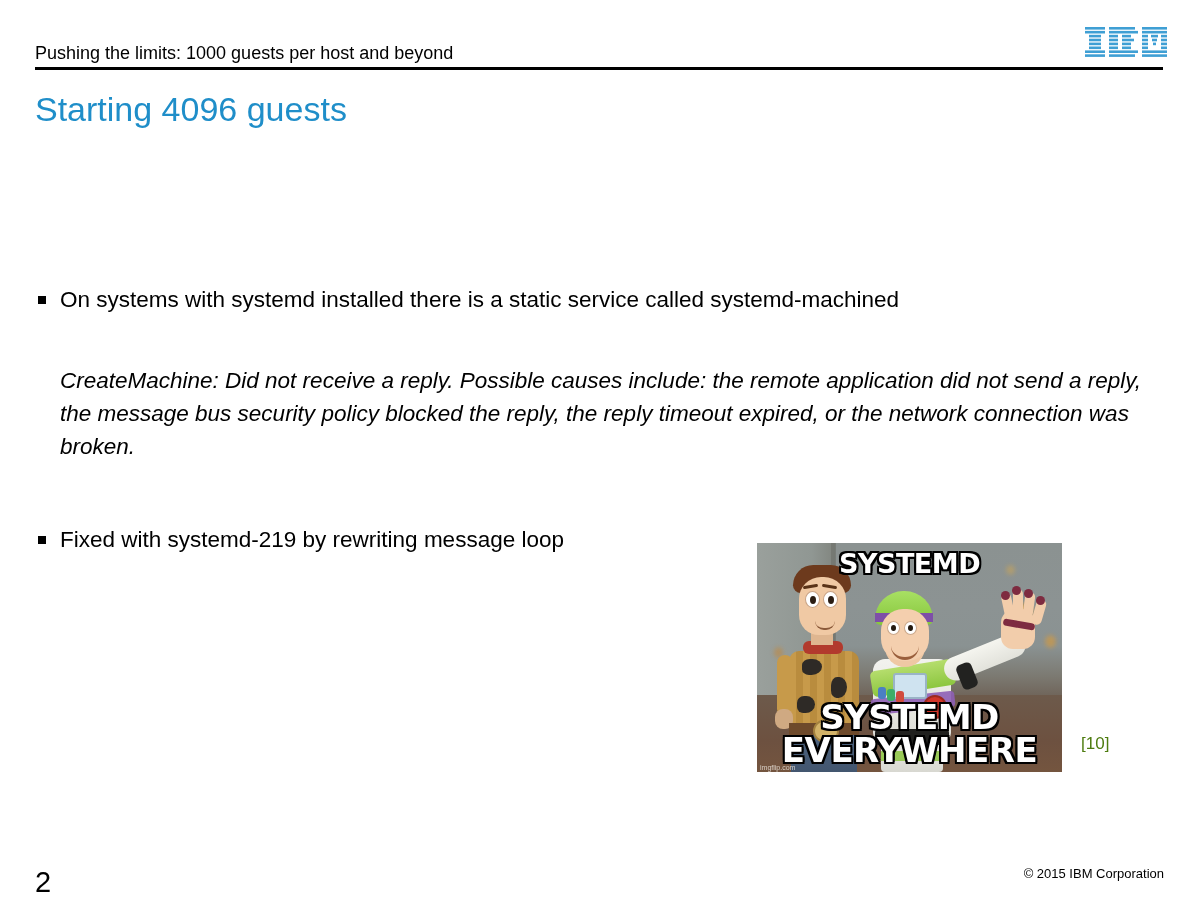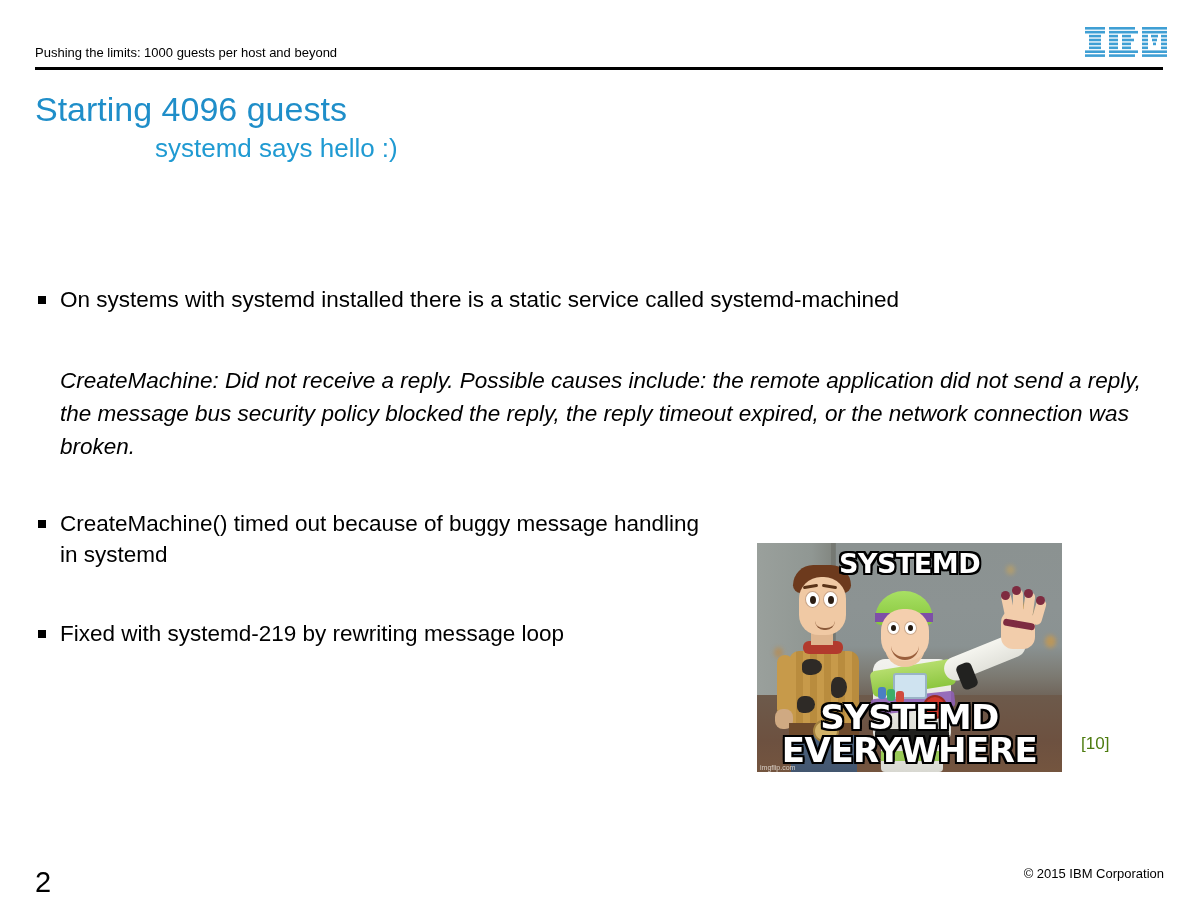--- a/index.html
+++ b/index.html
@@ -20,21 +20,21 @@
   #slide-header {
     position: absolute;
     left: 0; top: 0;
     width: 1200px;
     height: 72px;
   }
   #header-title {
     position: absolute;
     left: 35px;
     top: 45px;
-    font-size: 13px;
+    font-size: 18px;
     line-height: 16px;
     color: #000;
     white-space: nowrap;
   }
   #header-rule {
     position: absolute;
     left: 35px;
     top: 67px;
     width: 1128px;
     height: 3px;
@@ -459,21 +459,20 @@
       <rect x="57" y="19.5" width="6" height="2.6"></rect>
       <rect x="76" y="19.5" width="6" height="2.6"></rect>
       <rect x="57" y="23.4" width="25" height="2.6"></rect>
       <rect x="57" y="27.3" width="25" height="2.6"></rect>
     </g>
   </svg>
 </div>
 
 <div id="title-block">
   <div id="page-title">Starting 4096 guests</div>
-  <div id="page-subtitle">systemd says hello :)</div>
 </div>
 
 <div id="content">
 
   <div class="bullet-row">
     <span class="bullet-marker"></span>
     <span class="bullet-text">On systems with systemd installed there is a static service called systemd-machined</span>
   </div>
 
   <div class="gap-1"></div>
@@ -481,25 +480,20 @@
 
   <div class="gap-2"></div>
 
 
   <div class="gap-3"></div>
 
   <div class="quote-block">CreateMachine: Did not receive a reply. Possible causes include: the remote application did not send a reply, the message bus security policy blocked the reply, the reply timeout expired, or the network connection was broken.</div>
 
   <div class="gap-4"></div>
 
-  <div class="bullet-row">
-    <span class="bullet-marker"></span>
-    <span class="bullet-text" style="max-width:660px;">CreateMachine() timed out because of buggy message
-handling in systemd</span>
-  </div>
 
   <div class="gap-5"></div>
 
   <div class="bullet-row">
     <span class="bullet-marker"></span>
     <span class="bullet-text">Fixed with systemd-219 by rewriting message loop</span>
   </div>
 
 </div>
 

